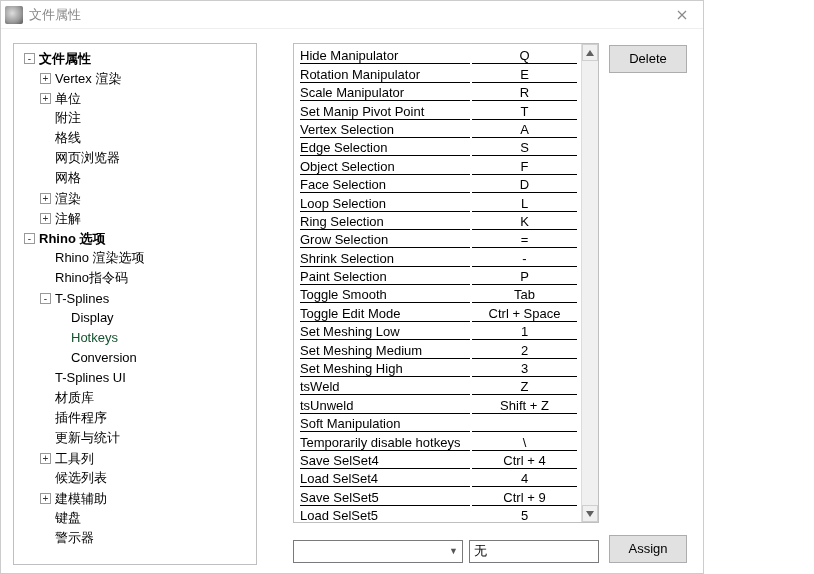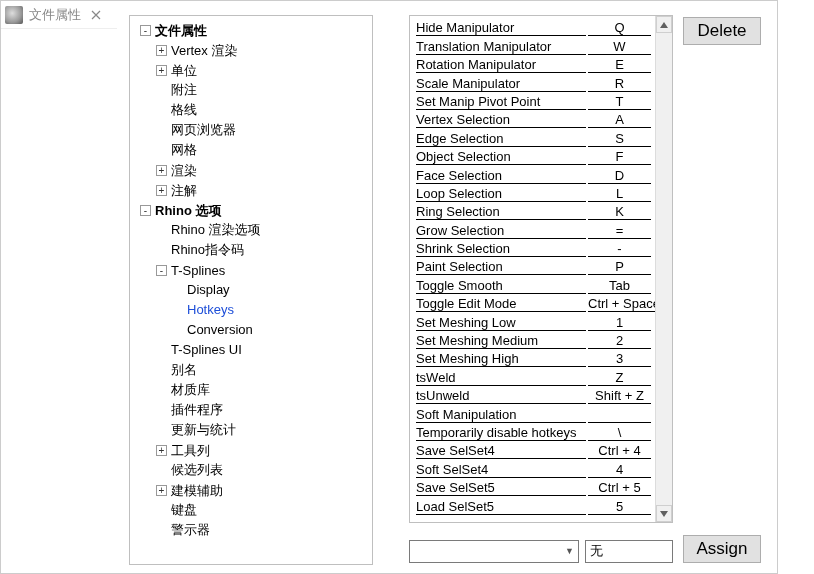--- a/index.html
+++ b/index.html
@@ -4,23 +4,23 @@
 <style>
   * { box-sizing: border-box; }
   html, body {
     margin: 0; padding: 0;
     font-family: "Microsoft YaHei", "Segoe UI", Tahoma, Arial, sans-serif;
     font-size: 13px;
     background: #fff; color: #000;
     width: 814px; height: 574px; overflow: hidden;
   }
   .window {
-    width: 778px; height: 574px;
+    width: 704px; height: 574px;
     border: 1px solid #cccccc;
-    display: flex; flex-direction: row;
+    display: flex; flex-direction: column;
     background: #fff;
   }
   .titlebar {
     height: 28px;
     display: flex; align-items: center;
     padding: 0 6px 0 4px;
     color: #888;
     font-size: 13px;
     border-bottom: 1px solid #eee;
   }
@@ -72,21 +72,21 @@
     background: #fff;
     color: #333;
     cursor: pointer;
   }
   .tree .noexp {
     width: 11px; height: 11px; margin-right: 4px;
   }
   .tree .lbl { }
   .tree .bold > .node > .lbl { font-weight: bold; }
   .tree .selected > .node > .lbl {
-    color: #1d4ed8;
+    color: #14532d;
   }
 
   
   .midcol {
     flex: 1;
     display: flex; flex-direction: column;
     gap: 14px;
     min-width: 0;
     padding-left: 26px;
   }
@@ -173,21 +173,21 @@
     display: flex; flex-direction: column;
     justify-content: space-between;
     padding: 2px 0;
   }
   .btn {
     width: 78px; height: 28px;
     border: 1px solid #adadad;
     background: #e1e1e1;
     text-align: center;
     line-height: 26px;
-    font-size: 17px;
+    font-size: 13px;
     cursor: pointer;
   }
 </style>
 </head>
 <body>
 
 <div class="window">
 
   <div class="titlebar">
     <span class="titlebar-icon"></span>
@@ -269,24 +269,20 @@
                       <span class="noexp"></span>
                       <span class="lbl">Conversion</span>
                     </span></li>
                 </ul></li>
               <li><span class="node">
                   <span class="noexp"></span>
                   <span class="lbl">T-Splines UI</span>
                 </span></li>
               <li><span class="node">
                   <span class="noexp"></span>
-                  <span class="lbl">别名</span>
-                </span></li>
-              <li><span class="node">
-                  <span class="noexp"></span>
                   <span class="lbl">材质库</span>
                 </span></li>
               <li><span class="node">
                   <span class="noexp"></span>
                   <span class="lbl">插件程序</span>
                 </span></li>
               <li><span class="node">
                   <span class="noexp"></span>
                   <span class="lbl">更新与统计</span>
                 </span></li>
@@ -317,26 +313,20 @@
     <div class="midcol">
       <div class="hk-wrap">
         <div class="hk-list" id="hk-list">
             <div class="hk-row">
               <span class="hk-action">Hide Manipulator</span>
               <span class="hk-key-wrap">
                 <span class="hk-key">Q</span>
               </span>
             </div>
             <div class="hk-row">
-              <span class="hk-action">Translation Manipulator</span>
-              <span class="hk-key-wrap">
-                <span class="hk-key">W</span>
-              </span>
-            </div>
-            <div class="hk-row">
               <span class="hk-action">Rotation Manipulator</span>
               <span class="hk-key-wrap">
                 <span class="hk-key">E</span>
               </span>
             </div>
             <div class="hk-row">
               <span class="hk-action">Scale Manipulator</span>
               <span class="hk-key-wrap">
                 <span class="hk-key">R</span>
               </span>
@@ -455,29 +445,29 @@
                 <span class="hk-key">\</span>
               </span>
             </div>
             <div class="hk-row">
               <span class="hk-action">Save SelSet4</span>
               <span class="hk-key-wrap">
                 <span class="hk-key">Ctrl + 4</span>
               </span>
             </div>
             <div class="hk-row">
-              <span class="hk-action">Soft SelSet4</span>
+              <span class="hk-action">Load SelSet4</span>
               <span class="hk-key-wrap">
                 <span class="hk-key">4</span>
               </span>
             </div>
             <div class="hk-row">
               <span class="hk-action">Save SelSet5</span>
               <span class="hk-key-wrap">
-                <span class="hk-key">Ctrl + 5</span>
+                <span class="hk-key">Ctrl + 9</span>
               </span>
             </div>
             <div class="hk-row">
               <span class="hk-action">Load SelSet5</span>
               <span class="hk-key-wrap">
                 <span class="hk-key">5</span>
               </span>
             </div>
           </div>
         <div class="hk-scroll">

